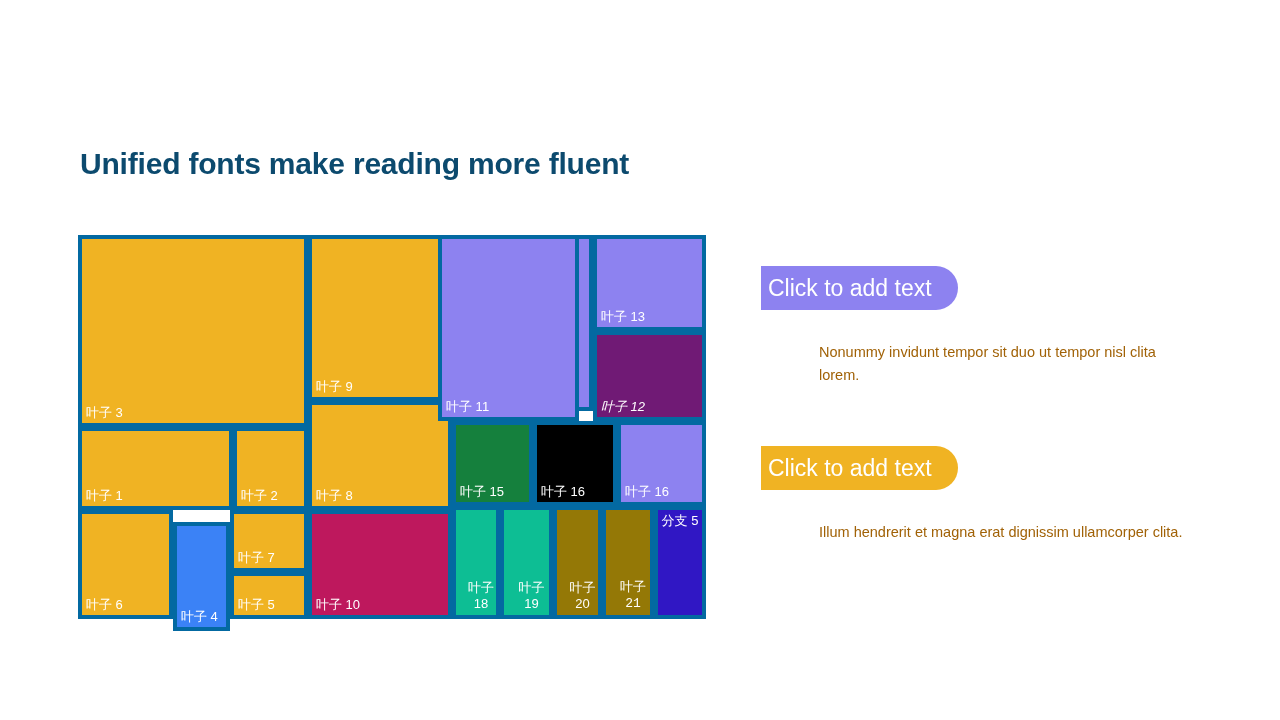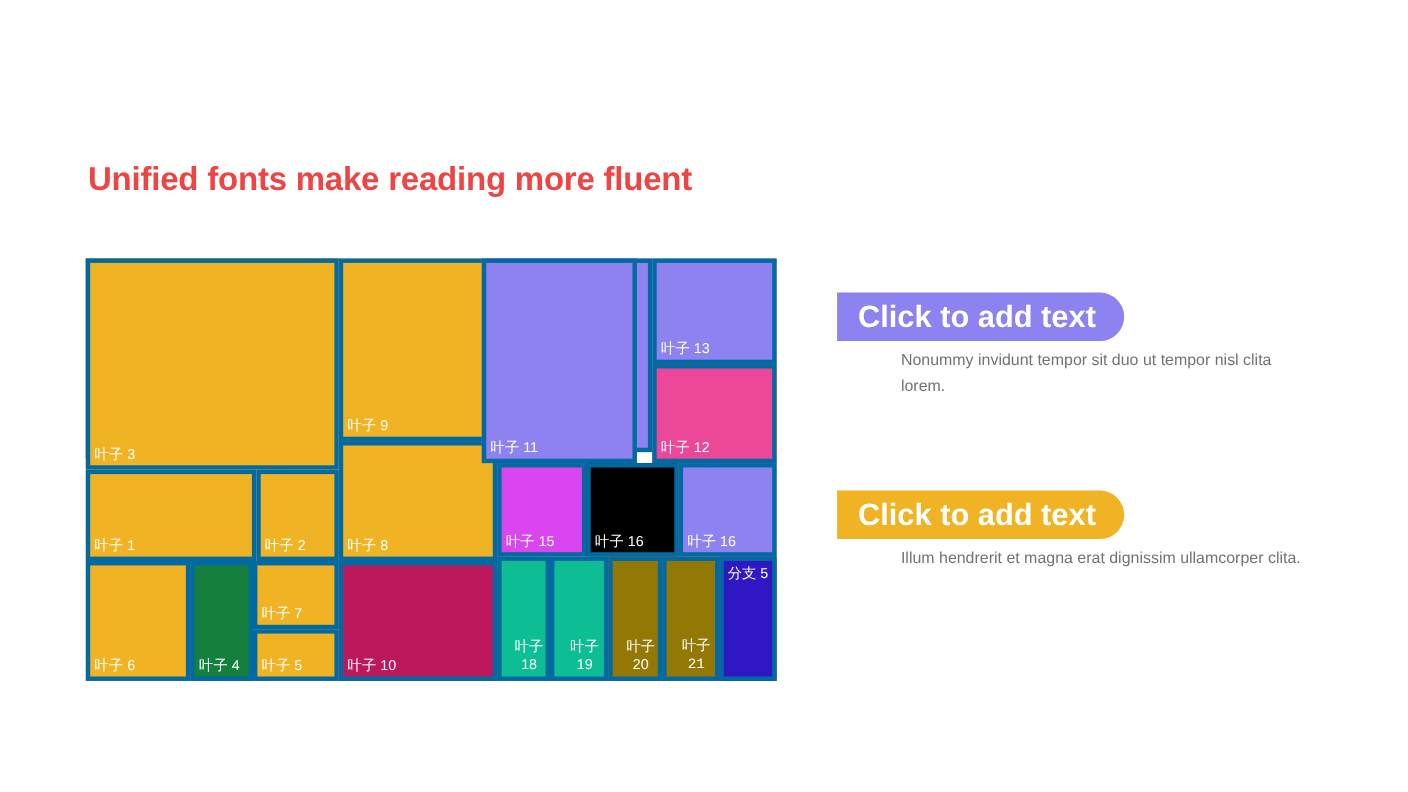--- a/index.html
+++ b/index.html
@@ -16,21 +16,21 @@
   }
 
   
   #slide-title {
     position: absolute;
     left: 80px;
     top: 124px;
     width: 900px;
     font-size: 30px;
     font-weight: bold;
-    color: #ef4444;
+    color: #0c4a6e;
     letter-spacing: -0.2px;
     line-height: 40px;
   }
 
   
   #treemap {
     position: absolute;
     left: 78px;
     top: 235px;
     width: 628px;
@@ -81,37 +81,37 @@
     left: 761px;
     width: 440px;
   }
   #block-1 { top: 266px; }
   #block-2 { top: 446px; }
 
   .pill {
     display: inline-block;
     box-sizing: border-box;
     height: 44px;
-    padding: 0 26px 0 19px;
+    padding: 0 26px 0 7px;
     border-radius: 0 22px 22px 0;
     color: #ffffff;
-    font-size: 28px;
-    font-weight: bold;
+    font-size: 23px;
+    font-weight: normal;
     line-height: 44px;
     white-space: nowrap;
   }
   .pill.purple { background: #8D82F0; }
   .pill.yellow { background: #F0B323; }
 
   .body-text {
-    margin: 7px 0 0 58px;
+    margin: 31px 0 0 58px;
     width: 378px;
     font-size: 14.5px;
     line-height: 23px;
-    color: #737373;
+    color: #a16207;
   }
 </style>
 </head>
 <body>
 
 <h1 id="slide-title">Unified fonts make reading more fluent</h1>
 
 <div id="treemap">
     <div class="tm-cell" style="left: 0px; top: 0px; width: 230px; height: 182px; background: rgb(240, 179, 35);">
       <span class="tm-label branch">分支 1</span>
@@ -127,45 +127,45 @@
     </div>
     <div class="tm-cell" style="left: 0px; top: 192px; width: 155px; height: 83px; background: rgb(240, 179, 35);">
       <span class="tm-label leaf">叶子 1</span>
     </div>
     <div class="tm-cell" style="left: 155px; top: 192px; width: 75px; height: 83px; background: rgb(240, 179, 35);">
       <span class="tm-label leaf">叶子 2</span>
     </div>
     <div class="tm-cell" style="left: 0px; top: 275px; width: 95px; height: 109px; background: rgb(240, 179, 35);">
       <span class="tm-label leaf">叶子 6</span>
     </div>
-    <div class="tm-cell" style="left: 95px; top: 275px; width: 57px; height: 109px; background: #15803d;">
+    <div class="tm-cell" style="left: 95px; top: 287px; width: 57px; height: 109px; background: #3b82f6;">
       <span class="tm-label leaf">叶子 4</span>
     </div>
     <div class="tm-cell" style="left: 152px; top: 275px; width: 78px; height: 62px; background: rgb(240, 179, 35);">
       <span class="tm-label leaf">叶子 7</span>
     </div>
     <div class="tm-cell" style="left: 152px; top: 337px; width: 78px; height: 47px; background: rgb(240, 179, 35);">
       <span class="tm-label leaf">叶子 5</span>
     </div>
     <div class="tm-cell" style="left: 230px; top: 275px; width: 144px; height: 109px; background: #be185d;">
       <span class="tm-label leaf">叶子 10</span>
     </div>
     <div class="tm-cell" style="left: 374px; top: 0px; width: 141px; height: 176px; background: rgb(141, 130, 240);">
       <span class="tm-label branch">分支 2</span>
     </div>
     <div class="tm-cell" style="left: 360px; top: 0px; width: 141px; height: 186px; background: rgb(141, 130, 240);">
       <span class="tm-label leaf">叶子 11</span>
     </div>
     <div class="tm-cell" style="left: 515px; top: 0px; width: 113px; height: 96px; background: rgb(141, 130, 240);">
       <span class="tm-label leaf">叶子 13</span>
     </div>
-    <div class="tm-cell" style="left: 515px; top: 96px; width: 113px; height: 90px; background: #ec4899;">
+    <div class="tm-cell" style="left: 515px; top: 96px; width: 113px; height: 90px; background: #701a75; font-style: italic;">
       <span class="tm-label leaf">叶子 12</span>
     </div>
-    <div class="tm-cell" style="left: 374px; top: 186px; width: 81px; height: 85px; background: #d946ef;">
+    <div class="tm-cell" style="left: 374px; top: 186px; width: 81px; height: 85px; background: #15803d;">
       <span class="tm-label leaf">叶子 15</span>
     </div>
     <div class="tm-cell" style="left: 455px; top: 186px; width: 84px; height: 85px; background: #000000;">
       <span class="tm-label leaf">叶子 16</span>
     </div>
     <div class="tm-cell" style="left: 539px; top: 186px; width: 89px; height: 85px; background: rgb(141, 130, 240);">
       <span class="tm-label leaf">叶子 16</span>
     </div>
     <div class="tm-cell" style="left: 374px; top: 271px; width: 48px; height: 113px; background: rgb(13, 190, 148);">
       <span class="tm-label branch">分支 3</span>

